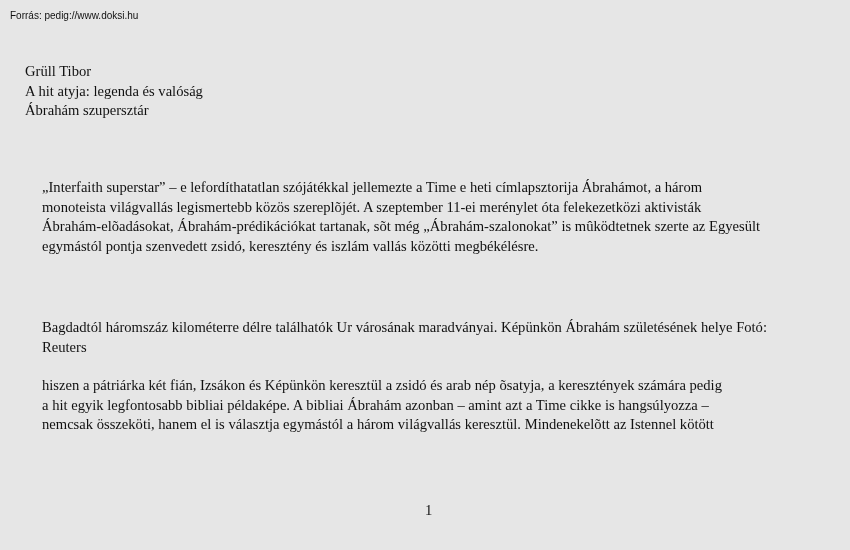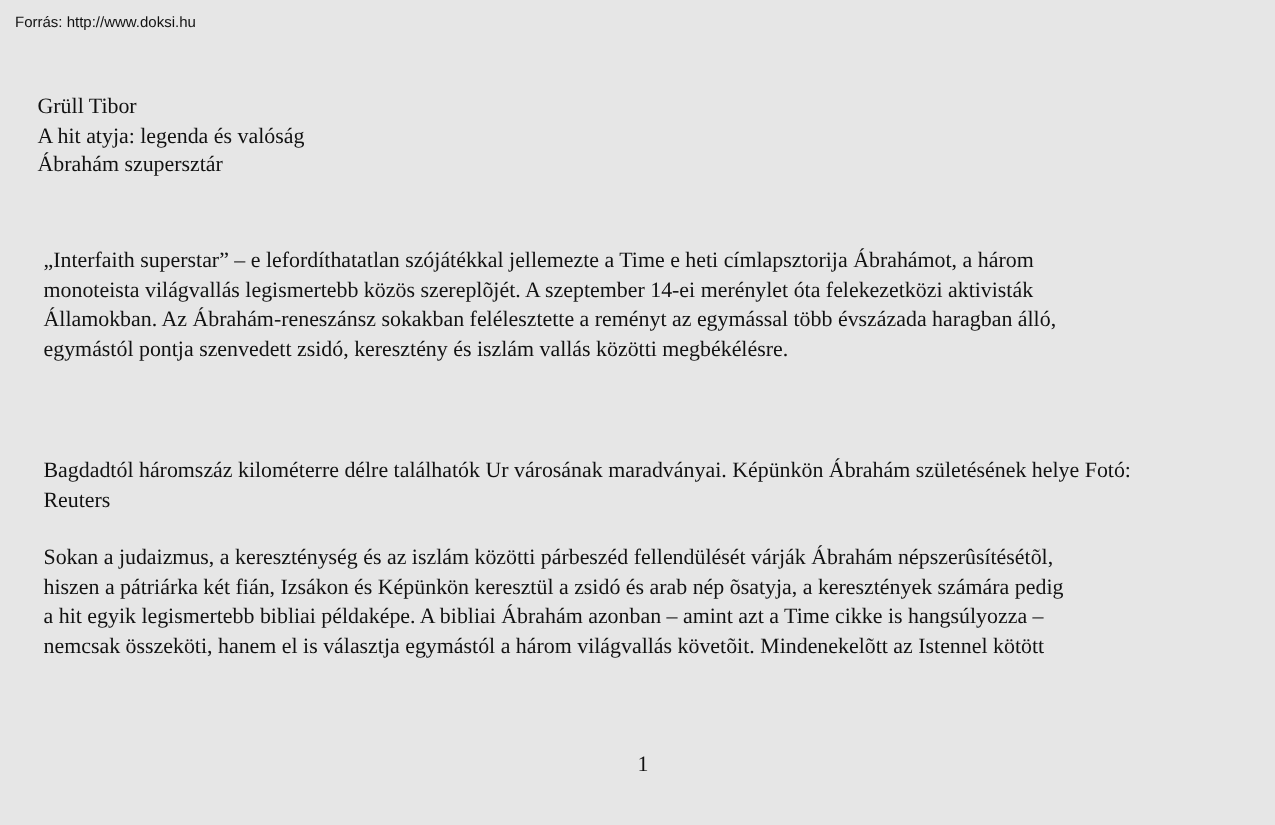--- a/index.html
+++ b/index.html
@@ -34,58 +34,57 @@
       line-height: 19.5px;
     }
     .line {
       display: block;
       white-space: nowrap;
     }
     .title-block {
       margin: 0;
     }
     .para {
-      margin: 4px;
+      margin: 17px;
     }
     .p1 { position: absolute; top: 99px; left: 0; }
     .p2 { position: absolute; top: 239px; left: 0; }
     .p3 { position: absolute; top: 297px; left: 0; }
     .page-number {
       position: absolute;
       left: 425px;
       top: 501px;
       font-size: 14.6px;
       line-height: 18px;
     }
   </style>
 </head>
 <body>
 
-<div class="source">Forrás: http://www.doksi.hu</div>
+<div class="source">Forrás: pedig://www.doksi.hu</div>
 
 <div class="doc">
   <div class="title-block">
     <span class="line">Grüll Tibor</span>
     <span class="line">A hit atyja: legenda és valóság</span>
     <span class="line">Ábrahám szupersztár</span>
   </div>
 
   <div class="para p1">
     <span class="line">„Interfaith superstar” – e lefordíthatatlan szójátékkal jellemezte a Time e heti címlapsztorija Ábrahámot, a három</span>
-    <span class="line">monoteista világvallás legismertebb közös szereplõjét. A szeptember 14-ei merénylet óta felekezetközi aktivisták</span>
-    <span class="line">Államokban. Az Ábrahám-reneszánsz sokakban felélesztette a reményt az egymással több évszázada haragban álló,</span>
+    <span class="line">monoteista világvallás legismertebb közös szereplõjét. A szeptember 11-ei merénylet óta felekezetközi aktivisták</span>
+    <span class="line">Ábrahám-elõadásokat, Ábrahám-prédikációkat tartanak, sõt még „Ábrahám-szalonokat” is mûködtetnek szerte az Egyesült</span>
     <span class="line">egymástól pontja szenvedett zsidó, keresztény és iszlám vallás közötti megbékélésre.</span>
   </div>
 
   <div class="para p2">
     <span class="line">Bagdadtól háromszáz kilométerre délre találhatók Ur városának maradványai. Képünkön Ábrahám születésének helye Fotó:</span>
     <span class="line">Reuters</span>
   </div>
 
   <div class="para p3">
-    <span class="line">Sokan a judaizmus, a kereszténység és az iszlám közötti párbeszéd fellendülését várják Ábrahám népszerûsítésétõl,</span>
     <span class="line">hiszen a pátriárka két fián, Izsákon és Képünkön keresztül a zsidó és arab nép õsatyja, a keresztények számára pedig</span>
-    <span class="line">a hit egyik legismertebb bibliai példaképe. A bibliai Ábrahám azonban – amint azt a Time cikke is hangsúlyozza –</span>
-    <span class="line">nemcsak összeköti, hanem el is választja egymástól a három világvallás követõit. Mindenekelõtt az Istennel kötött</span>
+    <span class="line">a hit egyik legfontosabb bibliai példaképe. A bibliai Ábrahám azonban – amint azt a Time cikke is hangsúlyozza –</span>
+    <span class="line">nemcsak összeköti, hanem el is választja egymástól a három világvallás keresztül. Mindenekelõtt az Istennel kötött</span>
   </div>
 </div>
 
 <div class="page-number">1</div>
 
 </body></html>

